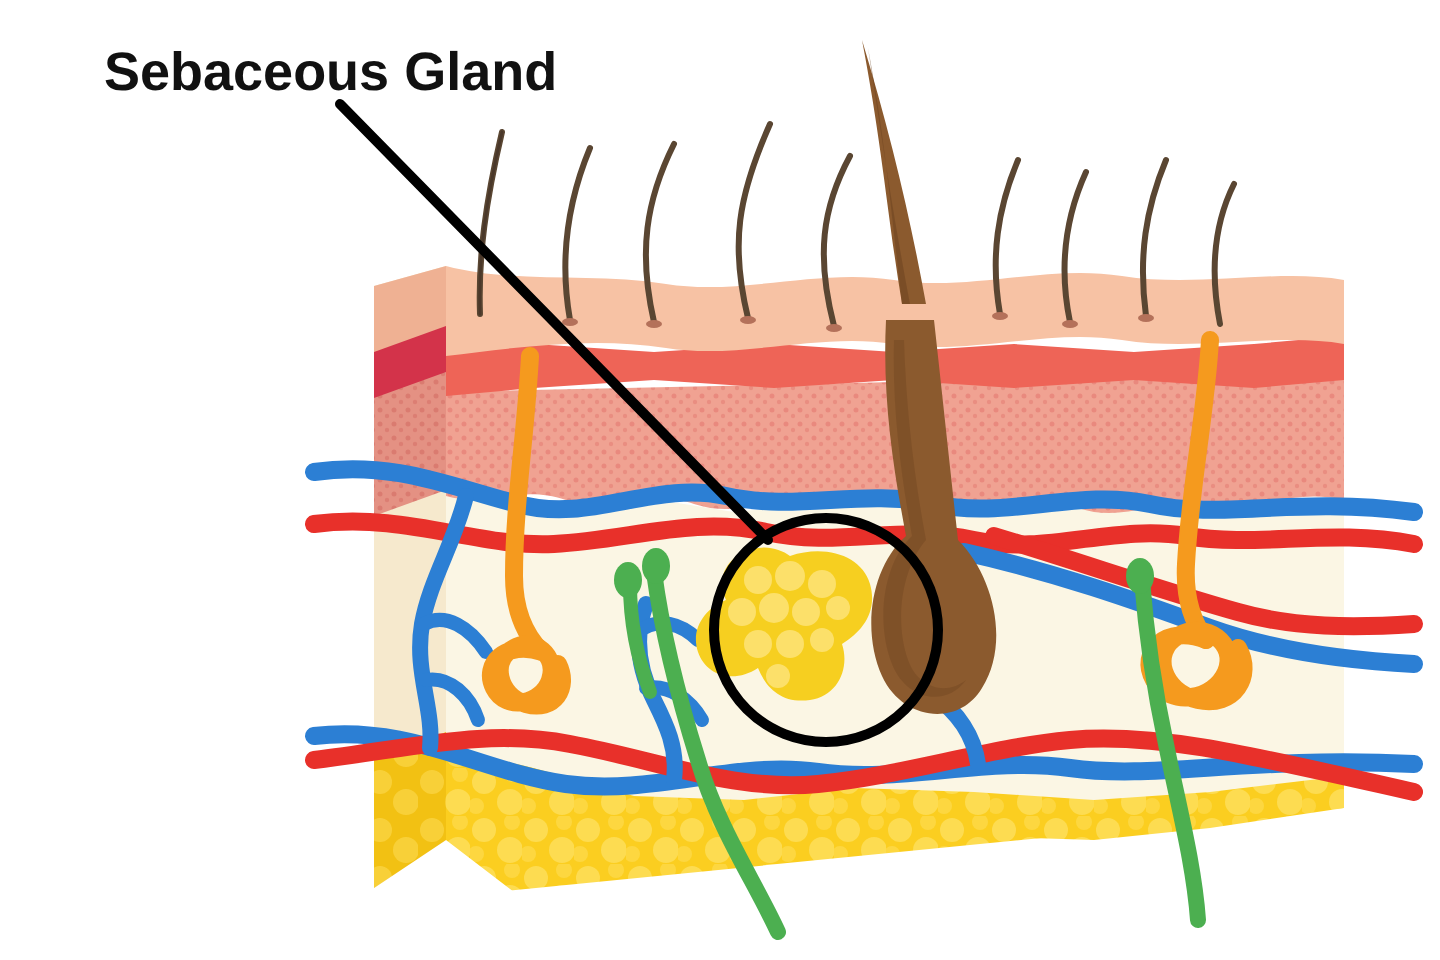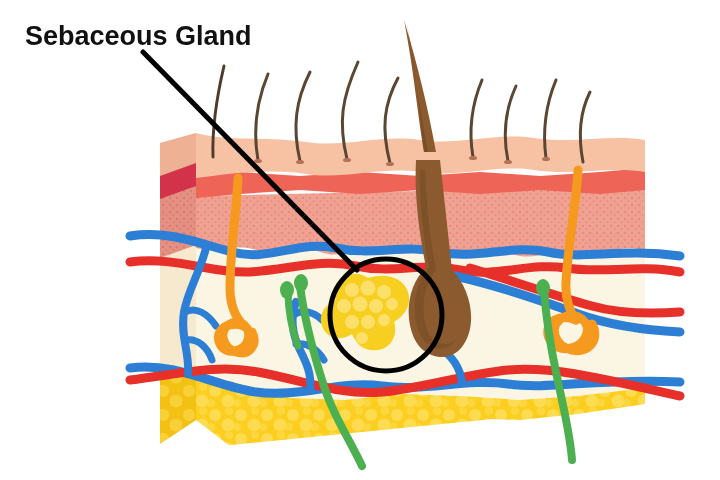--- a/index.html
+++ b/index.html
@@ -3,21 +3,21 @@
 <meta charset="utf-8">
 <style>
   html,body{margin:0;padding:0;}
   body{
     width:720px;height:480px;
     background:#ffffff;
     font-family:"Liberation Sans", sans-serif;
     overflow:hidden;
     position:relative;
   }
-  #stage{position:absolute;left:0;top:0;width:660px;height:480px;}
+  #stage{position:absolute;left:16px;top:0;width:660px;height:480px;padding-left:11px;}
   #stage svg{display:block;width:720px;height:480px;}
   .label-text{
     font-family:"Liberation Sans", sans-serif;
     font-weight:bold;
     font-size:27px;
     fill:#111111;
     letter-spacing:0px;
   }
 </style>
 </head>

